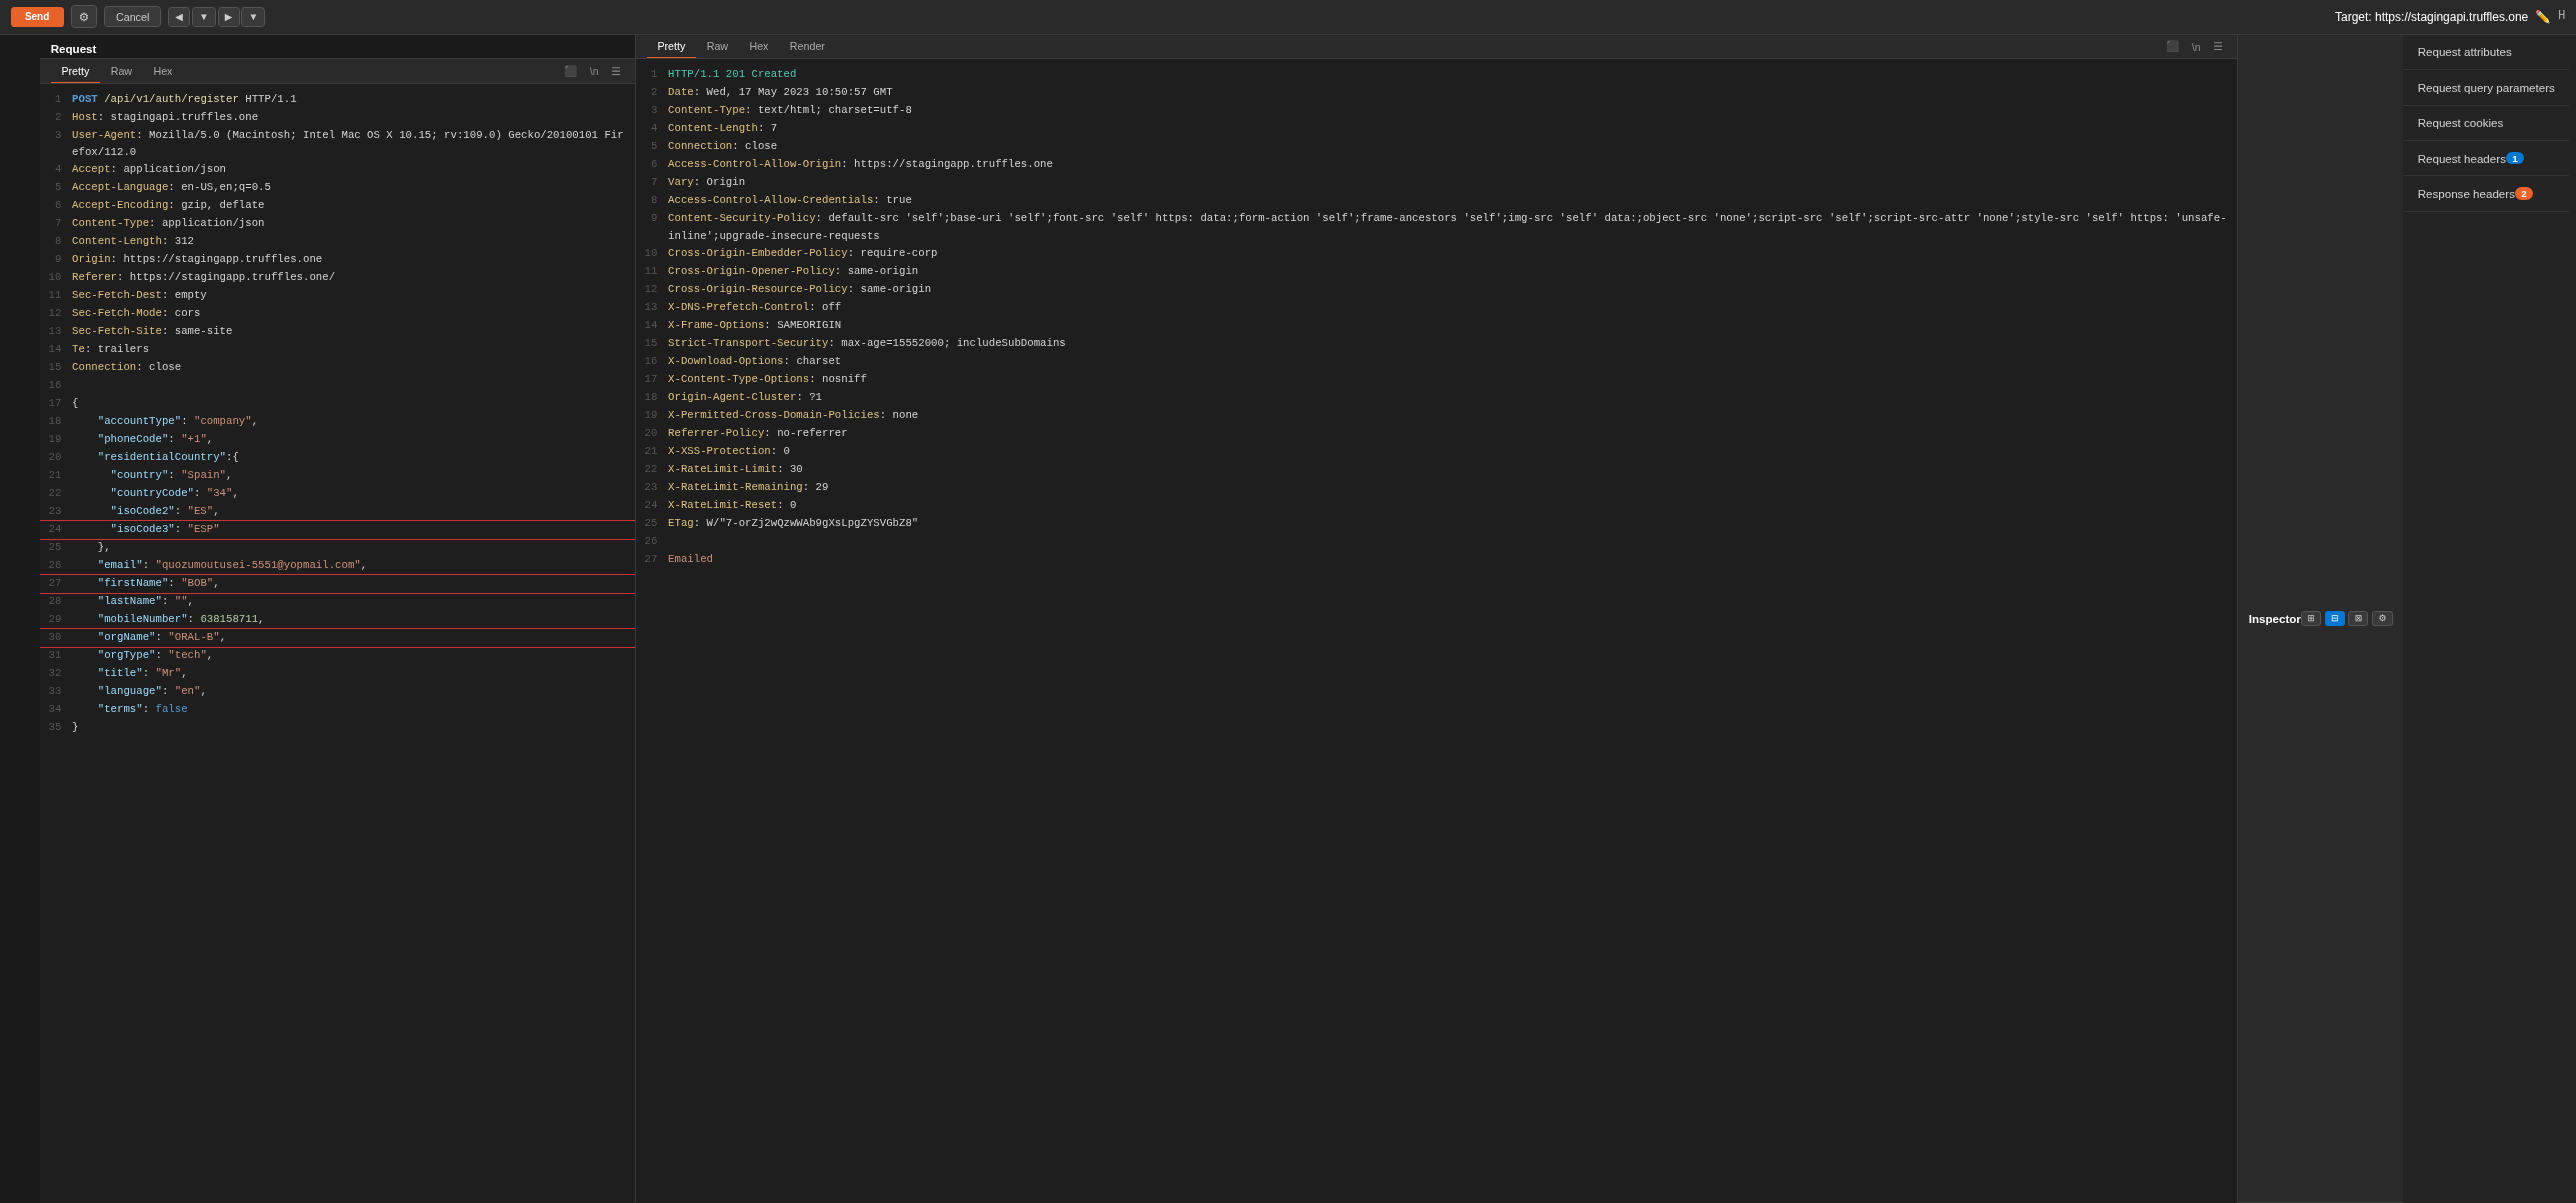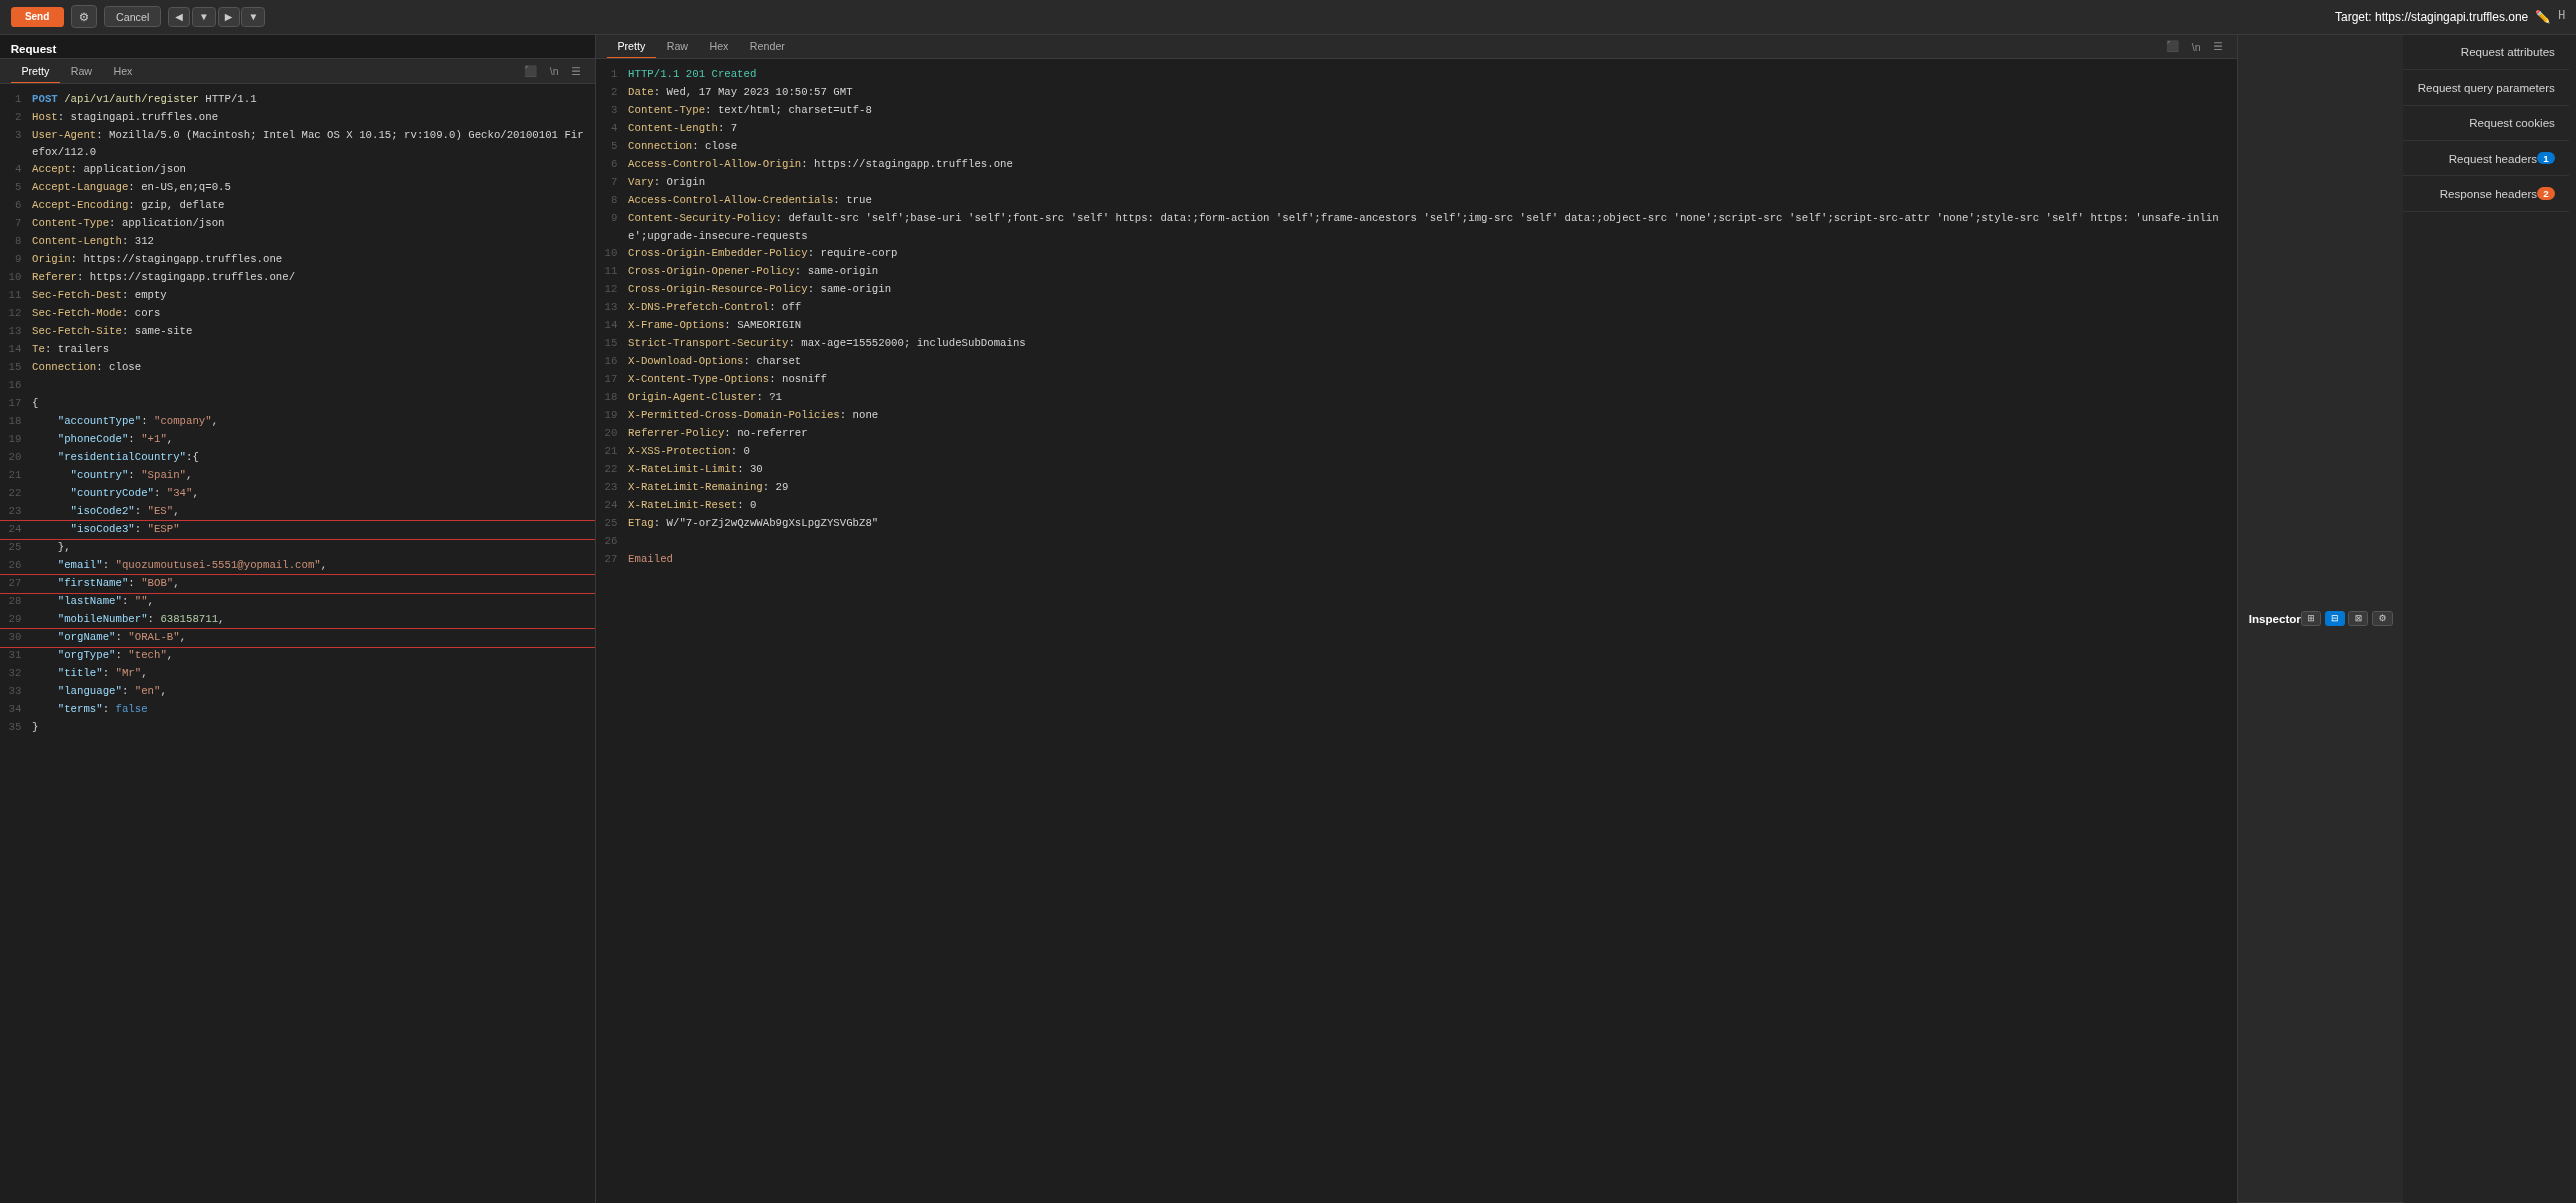--- a/index.html
+++ b/index.html
@@ -77,20 +77,21 @@
       gap: 7.1px;
       color: #aaa;
       font-size: 12.4px;
     }
 
     
     .main-content {
       display: flex;
       flex: 1;
       overflow: hidden;
+      margin-left: 40px;
     }
 
     
     .request-pane {
       flex: 0 0 596px;
       display: flex;
       flex-direction: column;
       border-right: 0.9px solid #3a3a3a;
       overflow: hidden;
     }
@@ -229,21 +230,21 @@
       font-size: 9px;
     }
     .inspector-view-btn.active {
       background: #0078d4;
       border-color: #0078d4;
       color: #fff;
     }
     .inspector-item {
       display: flex;
       align-items: center;
-      justify-content: flex-end;
+      justify-content: flex-start;
       padding: 10.7px 14.2px;
       border-bottom: 0.9px solid #333;
       cursor: pointer;
       font-family: -apple-system, sans-serif;
     }
     .inspector-item-label {
       color: #d4d4d4;
       font-size: 11.6px;
     }
     .inspector-badge {

